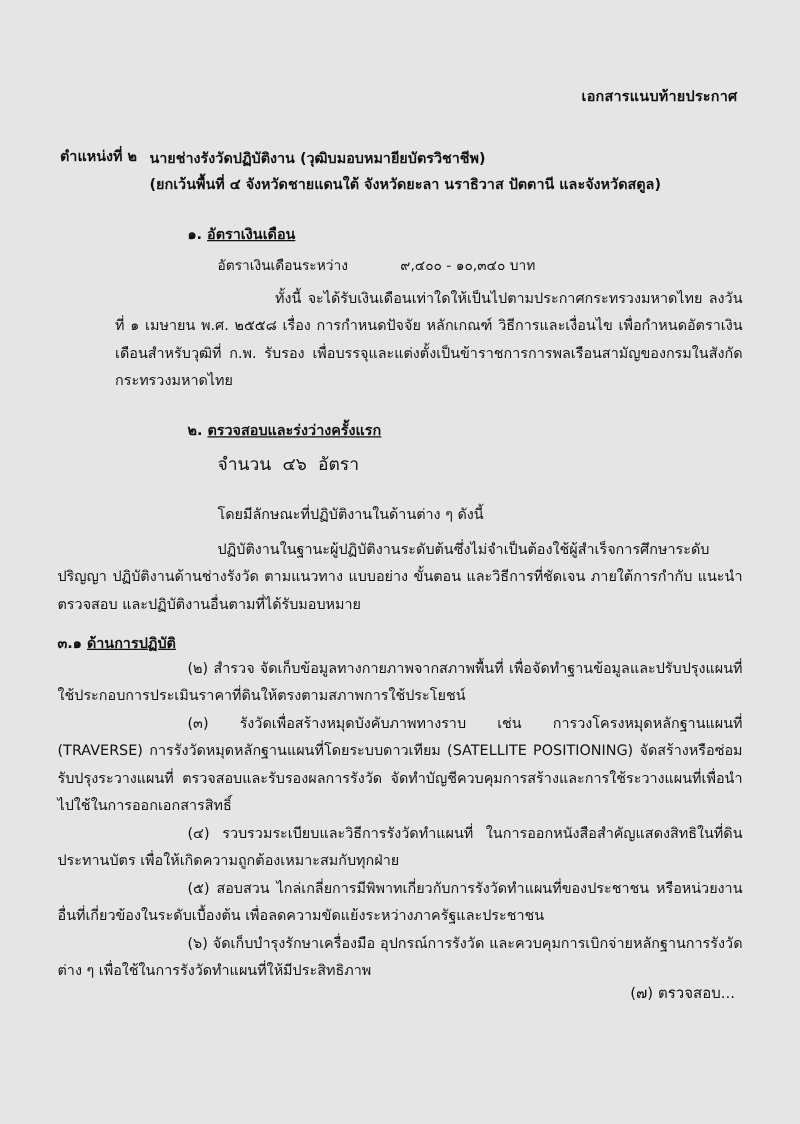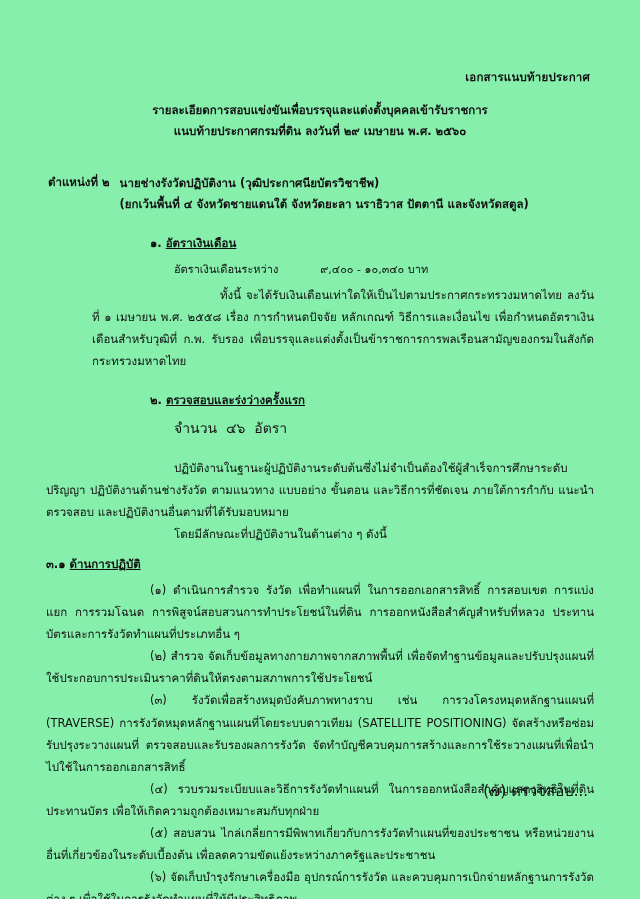--- a/index.html
+++ b/index.html
@@ -13,21 +13,21 @@
     font-family: "DejaVu Sans", "Liberation Sans", sans-serif;
     color: #111111;
     overflow: hidden;
   }
   .page {
     position: relative;
     width: 640px;
     height: 899px;
     box-sizing: border-box;
     padding: 58px 46px 24px 46px;
-    background: #86efac;
+    background: #e5e5e5;
   }
   .doc-label {
     text-align: right;
     font-size: 11.5px;
     font-weight: bold;
     letter-spacing: 0.2px;
     margin: 10px 4px 14px 0;
   }
   .head-center {
     text-align: center;
@@ -106,39 +106,35 @@
     font-weight: bold;
     margin-top: 10px;
   }
   .sub-head .u {
     text-decoration: underline;
   }
   .footer-note {
     position: absolute;
     right: 52px;
     bottom: 96px;
-    font-size: 15px;
+    font-size: 12px;
   }
 </style>
 </head>
 <body>
 
 <div class="page">
 
   <div class="doc-label">เอกสารแนบท้ายประกาศ</div>
 
-  <div class="head-center">
-    <span>รายละเอียดการสอบแข่งขันเพื่อบรรจุและแต่งตั้งบุคคลเข้ารับราชการ</span>
-    <span class="line2">แนบท้ายประกาศกรมที่ดิน ลงวันที่ ๒๙ เมษายน พ.ศ. ๒๕๖๐</span>
-  </div>
 
   <div class="position-block">
     <div class="position-label">ตำแหน่งที่ ๒</div>
     <div class="position-text">
-      <span>นายช่างรังวัดปฏิบัติงาน (วุฒิประกาศนียบัตรวิชาชีพ)</span>
+      <span>นายช่างรังวัดปฏิบัติงาน (วุฒิบมอบหมายียบัตรวิชาชีพ)</span>
       <span class="sub">(ยกเว้นพื้นที่ ๔ จังหวัดชายแดนใต้ จังหวัดยะลา นราธิวาส ปัตตานี และจังหวัดสตูล)</span>
     </div>
   </div>
 
   <div class="section">
     <div class="section-head">
       <span>๑.</span>
       <span class="u">อัตราเงินเดือน</span>
     </div>
     <div class="salary-row">อัตราเงินเดือนระหว่าง            ๙,๔๐๐ - ๑๐,๓๔๐ บาท</div>
@@ -147,29 +143,28 @@
 
   <div class="section">
     <div class="section-head">
       <span>๒.</span>
       <span class="u">ตรวจสอบและร่งว่างครั้งแรก</span>
     </div>
     <div class="count-row">จำนวน  ๔๖  อัตรา</div>
   </div>
 
   <div class="section">
+    <div class="body-text indent-2">โดยมีลักษณะที่ปฏิบัติงานในด้านต่าง ๆ ดังนี้</div>
     <div class="body-text indent-2 sp-top-6">ปฏิบัติงานในฐานะผู้ปฏิบัติงานระดับต้นซึ่งไม่จำเป็นต้องใช้ผู้สำเร็จการศึกษาระดับปริญญา ปฏิบัติงานด้านช่างรังวัด ตามแนวทาง แบบอย่าง ขั้นตอน และวิธีการที่ชัดเจน ภายใต้การกำกับ แนะนำ ตรวจสอบ และปฏิบัติงานอื่นตามที่ได้รับมอบหมาย</div>
-    <div class="body-text indent-2">โดยมีลักษณะที่ปฏิบัติงานในด้านต่าง ๆ ดังนี้</div>
 
     <div class="sub-head">
       <span>๓.๑</span>
       <span class="u">ด้านการปฏิบัติ</span>
     </div>
 
-    <div class="body-text indent-3 sp-top-6">(๑) ดำเนินการสำรวจ รังวัด เพื่อทำแผนที่ ในการออกเอกสารสิทธิ์ การสอบเขต การแบ่งแยก การรวมโฉนด การพิสูจน์สอบสวนการทำประโยชน์ในที่ดิน การออกหนังสือสำคัญสำหรับที่หลวง ประทานบัตรและการรังวัดทำแผนที่ประเภทอื่น ๆ</div>
     <div class="body-text indent-3">(๒) สำรวจ จัดเก็บข้อมูลทางกายภาพจากสภาพพื้นที่ เพื่อจัดทำฐานข้อมูลและปรับปรุงแผนที่ใช้ประกอบการประเมินราคาที่ดินให้ตรงตามสภาพการใช้ประโยชน์</div>
     <div class="body-text indent-3">(๓) รังวัดเพื่อสร้างหมุดบังคับภาพทางราบ เช่น การวงโครงหมุดหลักฐานแผนที่ (TRAVERSE) การรังวัดหมุดหลักฐานแผนที่โดยระบบดาวเทียม (SATELLITE POSITIONING) จัดสร้างหรือซ่อมรับปรุงระวางแผนที่ ตรวจสอบและรับรองผลการรังวัด จัดทำบัญชีควบคุมการสร้างและการใช้ระวางแผนที่เพื่อนำไปใช้ในการออกเอกสารสิทธิ์</div>
     <div class="body-text indent-3">(๔) รวบรวมระเบียบและวิธีการรังวัดทำแผนที่ ในการออกหนังสือสำคัญแสดงสิทธิในที่ดินประทานบัตร เพื่อให้เกิดความถูกต้องเหมาะสมกับทุกฝ่าย</div>
     <div class="body-text indent-3">(๕) สอบสวน ไกล่เกลี่ยการมีพิพาทเกี่ยวกับการรังวัดทำแผนที่ของประชาชน หรือหน่วยงานอื่นที่เกี่ยวข้องในระดับเบื้องต้น เพื่อลดความขัดแย้งระหว่างภาครัฐและประชาชน</div>
     <div class="body-text indent-3">(๖) จัดเก็บบำรุงรักษาเครื่องมือ อุปกรณ์การรังวัด และควบคุมการเบิกจ่ายหลักฐานการรังวัดต่าง ๆ เพื่อใช้ในการรังวัดทำแผนที่ให้มีประสิทธิภาพ</div>
   </div>
 
   <div class="footer-note">(๗) ตรวจสอบ...</div>
 
 </div>

